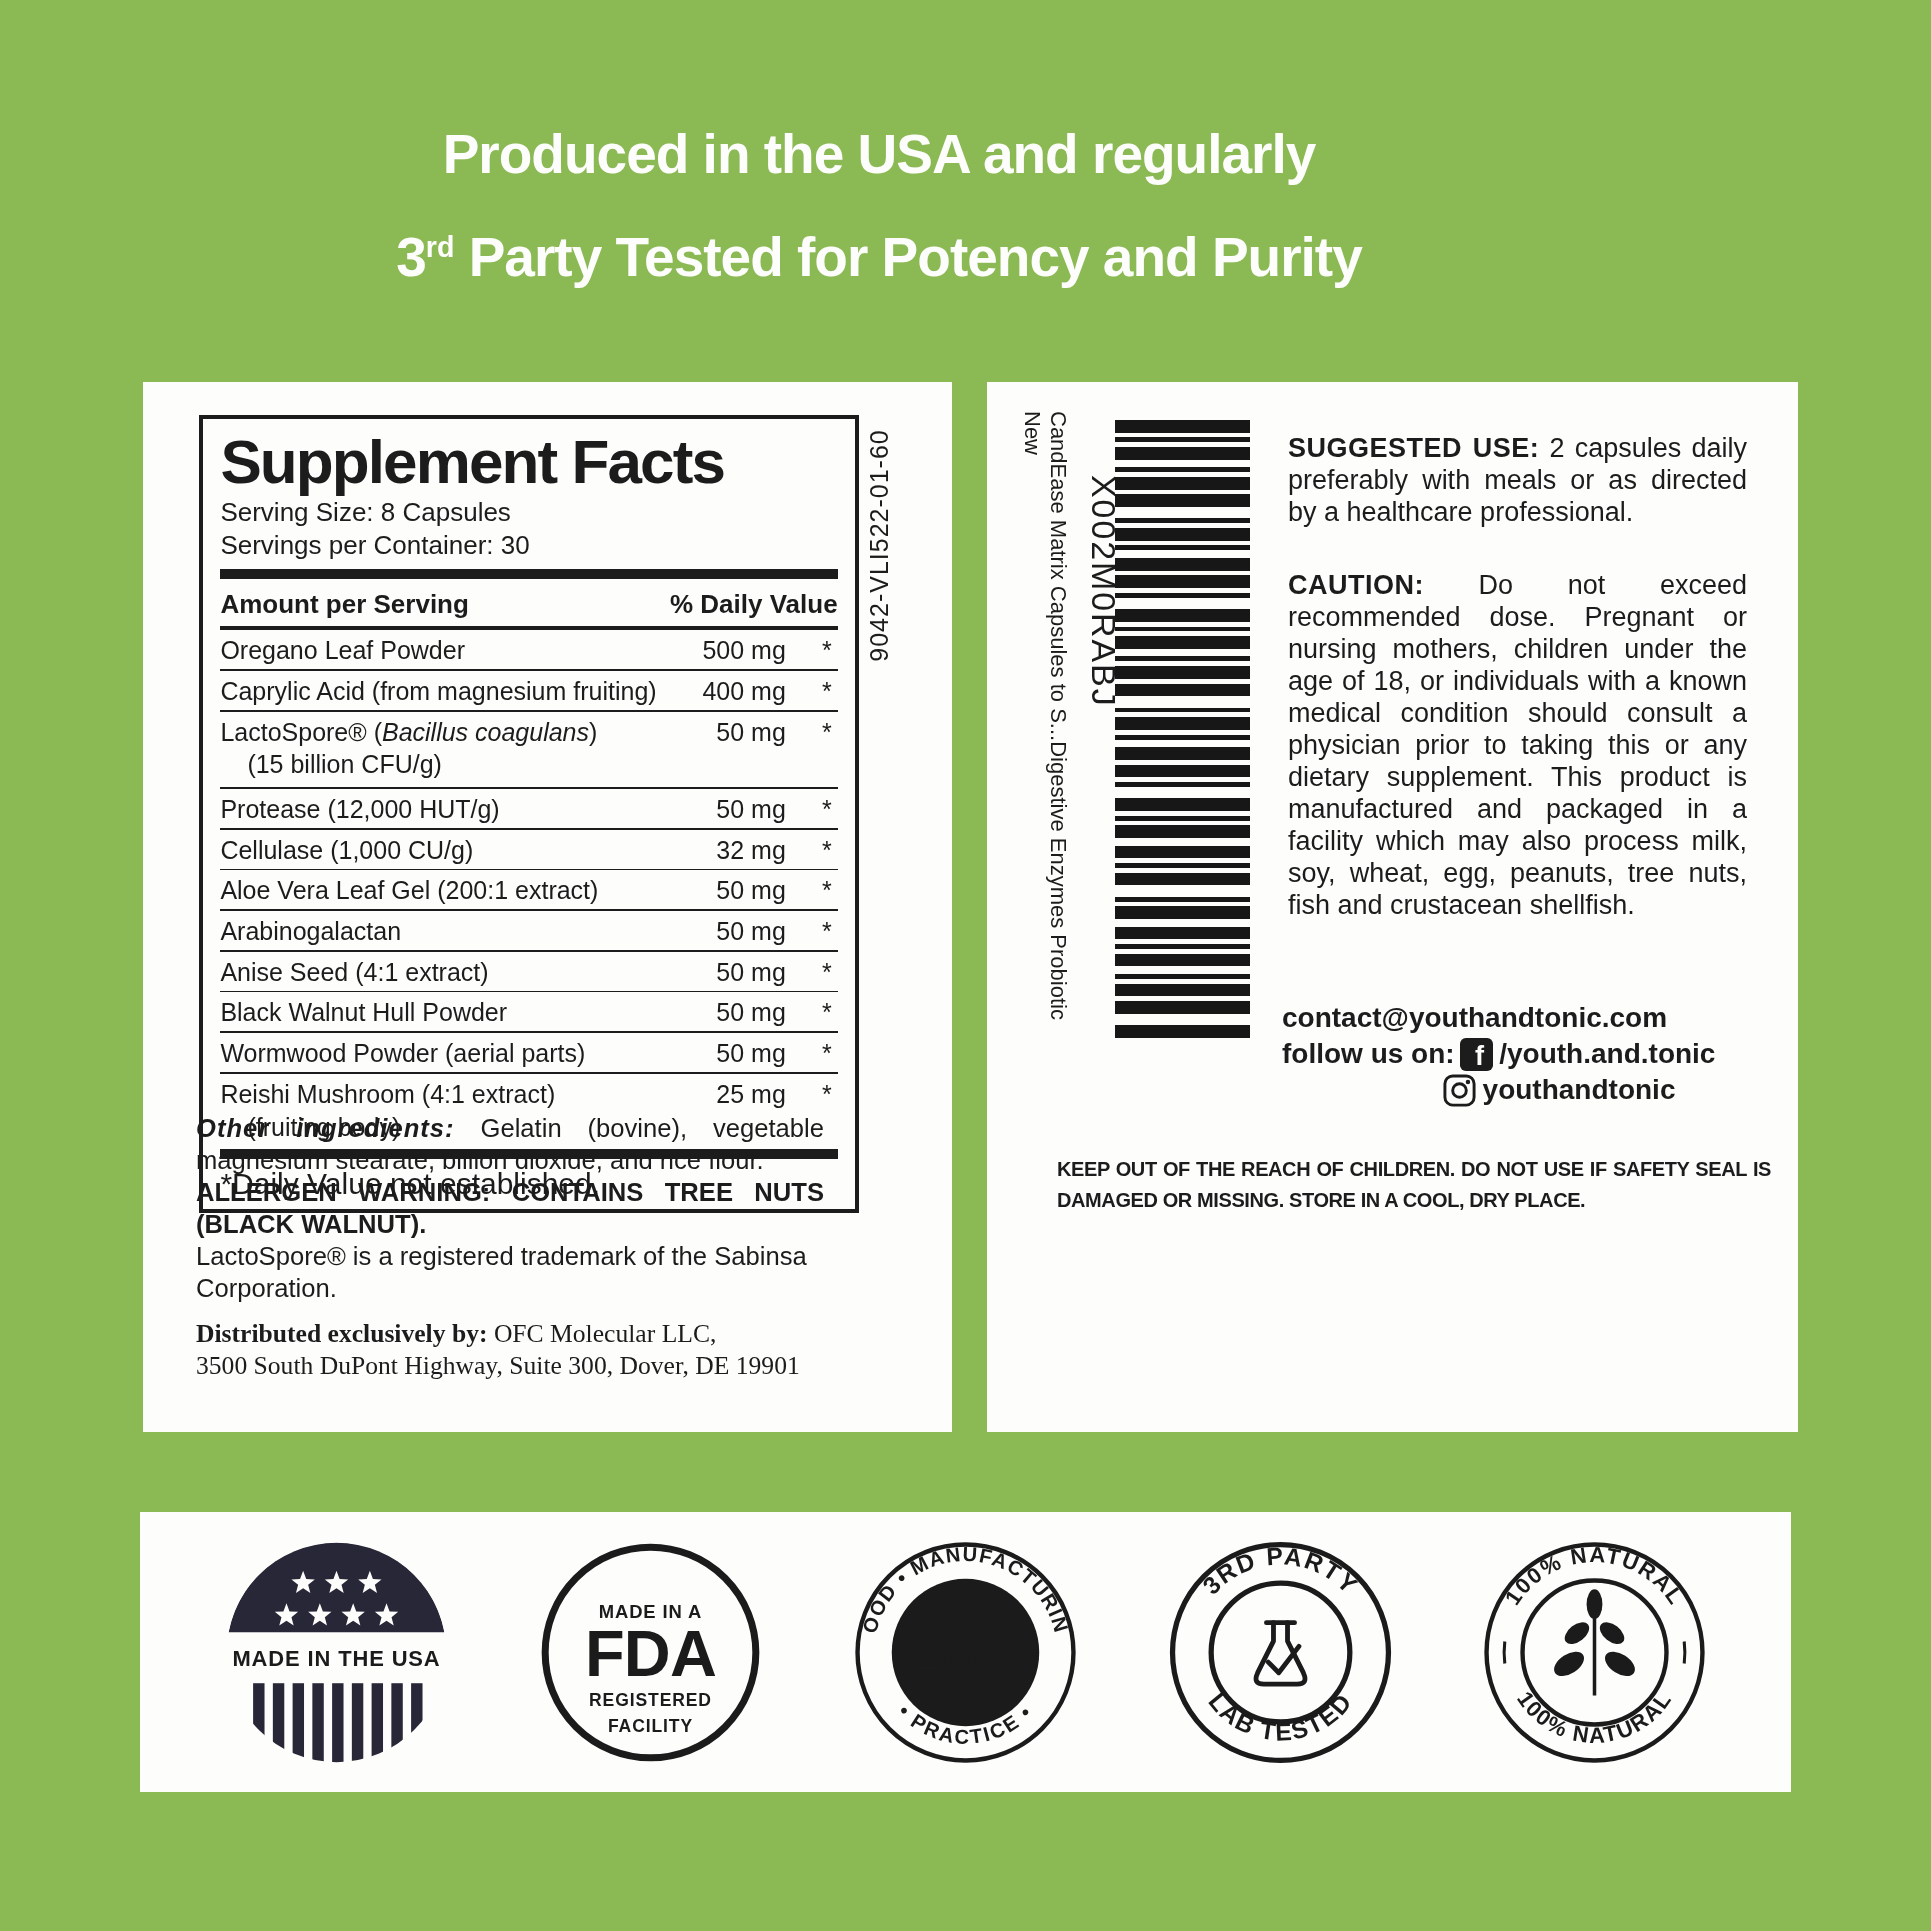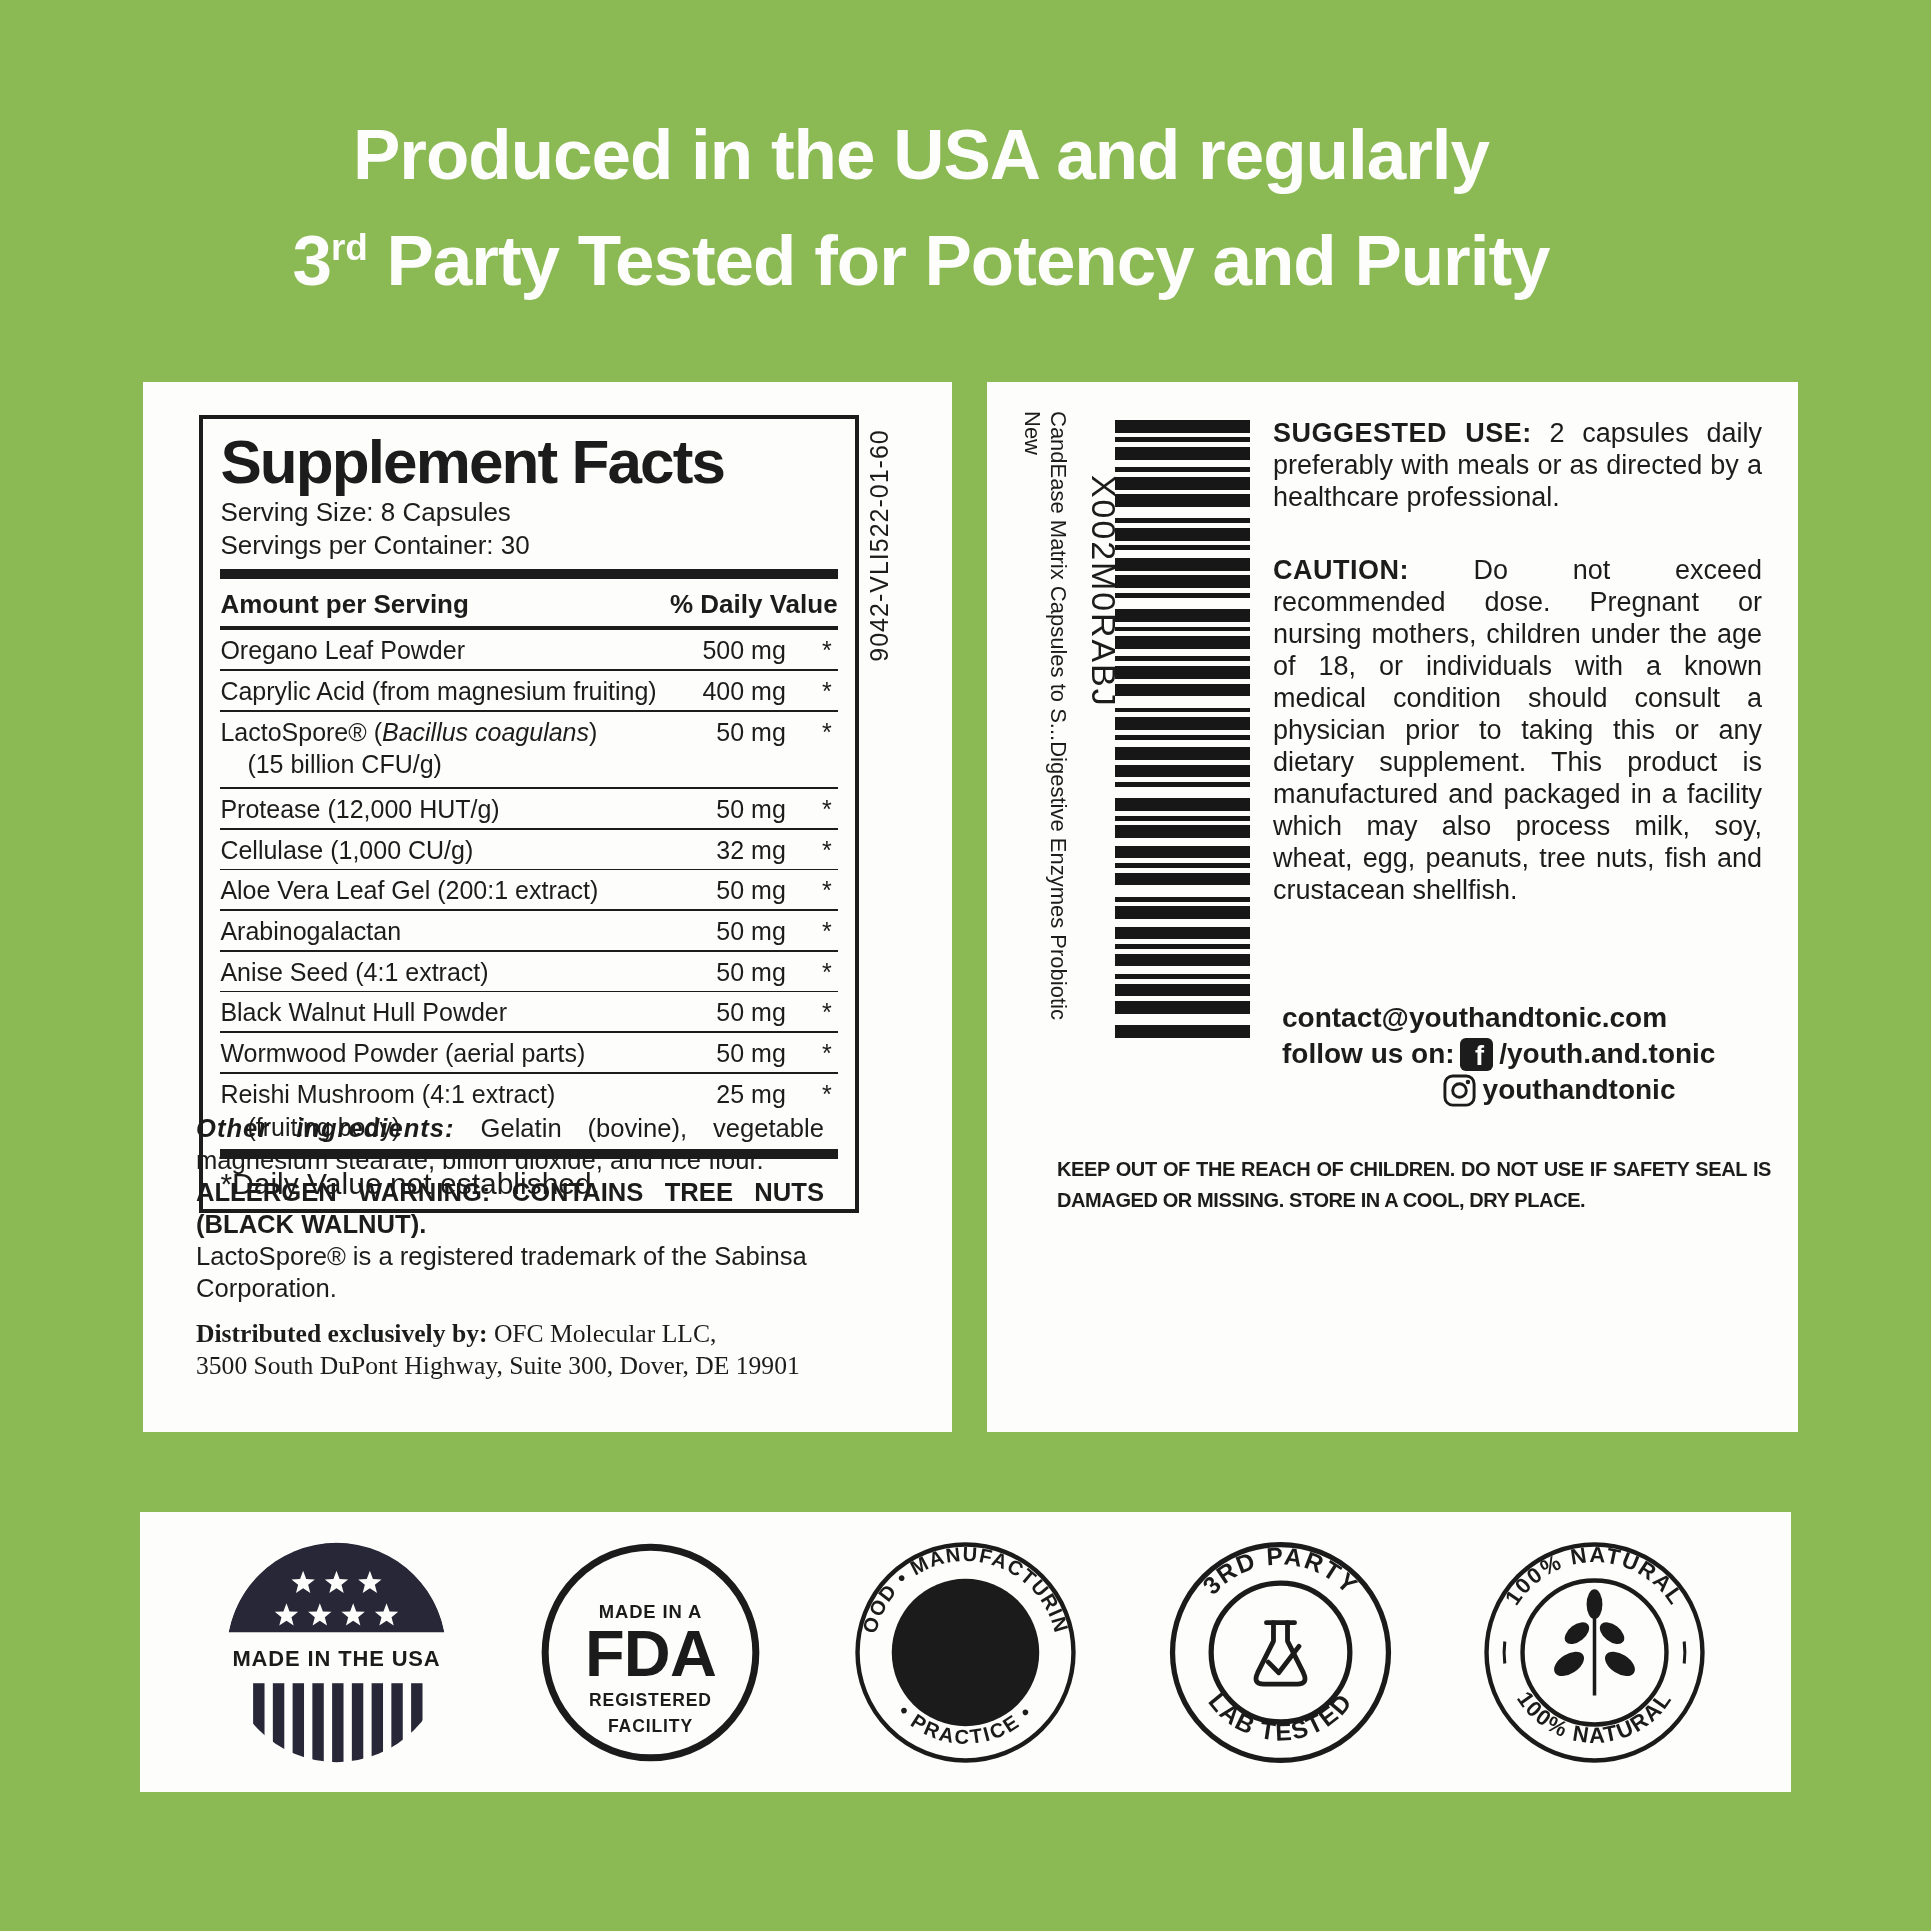--- a/index.html
+++ b/index.html
@@ -1,21 +1,21 @@
 <!DOCTYPE html>
 <html><head>
 <meta charset="utf-8">
 <style>
   html,body{margin:0;padding:0;background:#8BB954;}
   .stage{position:relative;width:1931px;height:1931px;background:#8BB954;overflow:hidden;
          font-family:"Liberation Sans",sans-serif;color:#1C1C1C;}
 
   
   .headline{position:absolute;left:0;top:108px;width:1758px;text-align:center;color:#FDFDFC;
-            font-weight:700;font-size:71px;line-height:93px;letter-spacing:-1px;margin-left:42px;}
+            font-weight:700;font-size:55px;line-height:93px;letter-spacing:-1px;}
   .headline sup{font-size:0.52em;vertical-align:super;letter-spacing:0;}
 
   
   .panel{position:absolute;background:#FDFDFB;}
   .panel-left{left:143px;top:382px;width:809px;height:1050px;}
   .panel-right{left:987px;top:382px;width:811px;height:1050px;}
 
   
   .sf-box{position:absolute;left:56px;top:33px;width:660px;border:4.8px solid #1C1C1C;
           padding:9.7px 17.4px 7.7px 17.4px;box-sizing:border-box;background:#FDFDFB;}
@@ -45,21 +45,21 @@
   .dist{margin-top:13.5px !important;font-family:Liberation Serif, serif;}
 
   
   .vert-label{position:absolute;left:32px;top:29px;height:782px;writing-mode:vertical-rl;
               font-size:22px;line-height:26px;}
   .vert-label span{display:block;}
   .fnsku{position:absolute;left:97px;top:93px;writing-mode:vertical-rl;font-size:34px;letter-spacing:1.9px;}
   .barcode{position:absolute;left:128px;top:38px;width:135px;height:618px;display:flex;flex-direction:column;}
   .bc-bar{background:#171717;width:100%;}
   .right-col{position:absolute;left:286px;top:35px;width:489px;font-size:27px;line-height:32px;}
-  .right-col p{margin:0;text-align:justify;}
+  .right-col p{margin:15px;text-align:justify;}
   .right-col .gap{margin-top:41px;}
   .right-col b{letter-spacing:0.5px;}
   .contact{position:absolute;left:295px;top:618px;width:463px;font-size:28px;line-height:36px;font-weight:700;}
   .contact .row{display:flex;align-items:center;}
   .ig-line{margin-left:154px;}
   .sm-icon{display:inline-block;vertical-align:middle;margin:0 5.8px;}
   .keepout{position:absolute;left:70px;top:772px;width:714px;margin:0;font-weight:700;
            font-size:20px;line-height:31px;letter-spacing:-0.4px;text-align:justify;}
   .disclaimer{position:absolute;left:70px;top:869px;width:722px;box-sizing:border-box;
               border:3.9px solid #1C1C1C;padding:9.7px 13.5px;font-weight:700;font-size:26px;

